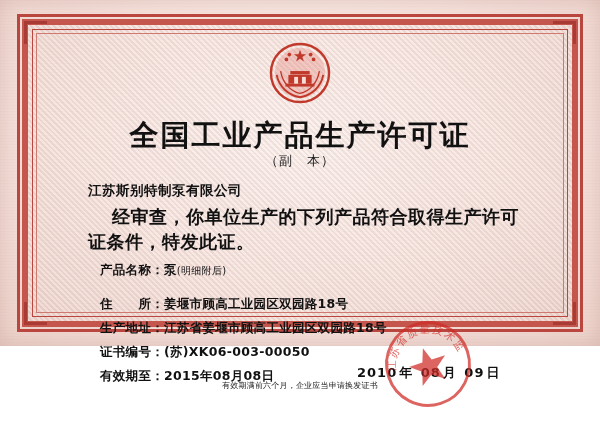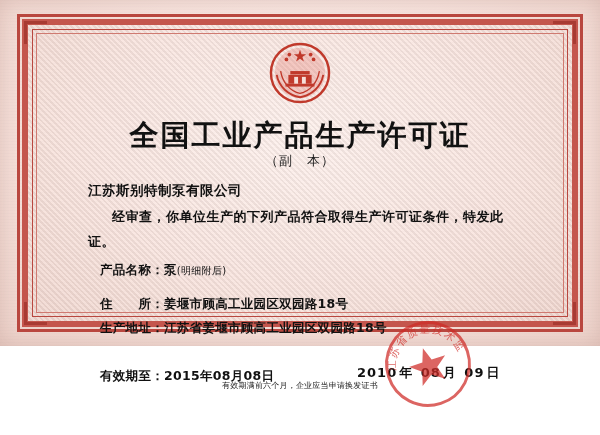--- a/index.html
+++ b/index.html
@@ -136,21 +136,21 @@
     font-size: 13.5px;
     font-weight: bold;
     color: #111;
     letter-spacing: 0.5px;
   }
   .statement {
     position: absolute;
     left: 88px;
     right: 70px;
     top: 204px;
-    font-size: 13px;
+    font-size: 18px;
     font-weight: bold;
     color: #111;
     line-height: 25px;
     letter-spacing: 0.5px;
     text-indent: 24px;
   }
 
   .field {
     position: absolute;
     font-size: 12.5px;
@@ -271,20 +271,23 @@
   </div>
 
   <div class="field f-address">
     <span class="label">住　　所：</span><span class="value">姜堰市顾高工业园区双园路18号</span>
   </div>
 
   <div class="field f-factory">
     <span class="label">生产地址：</span><span class="value">江苏省姜堰市顾高工业园区双园路18号</span>
   </div>
 
+  <div class="field f-certno">
+    <span class="label">证书编号：</span><span class="value">(苏)XK06-003-00050</span>
+  </div>
 
   <div class="field f-valid">
     <span class="label">有效期至：</span><span class="value">2015年08月08日</span>
   </div>
 
   <div class="date-line">
     <span class="num">2010</span><span>年</span>
     <span class="num">08</span><span>月</span>
     <span class="num">09</span><span>日</span>
   </div>

